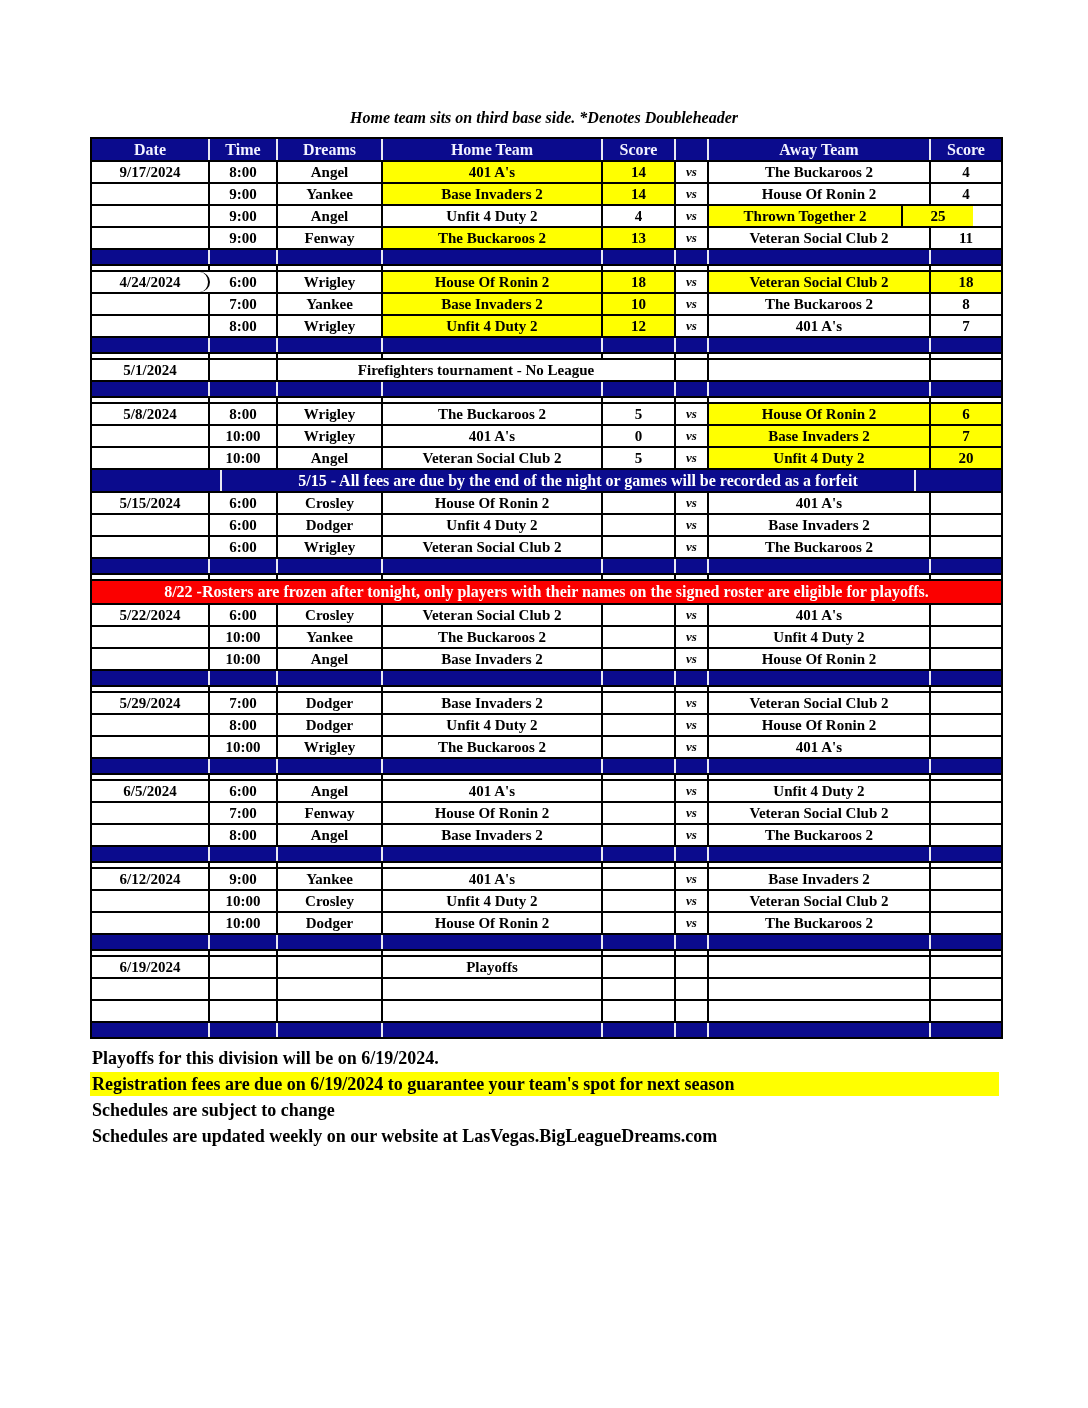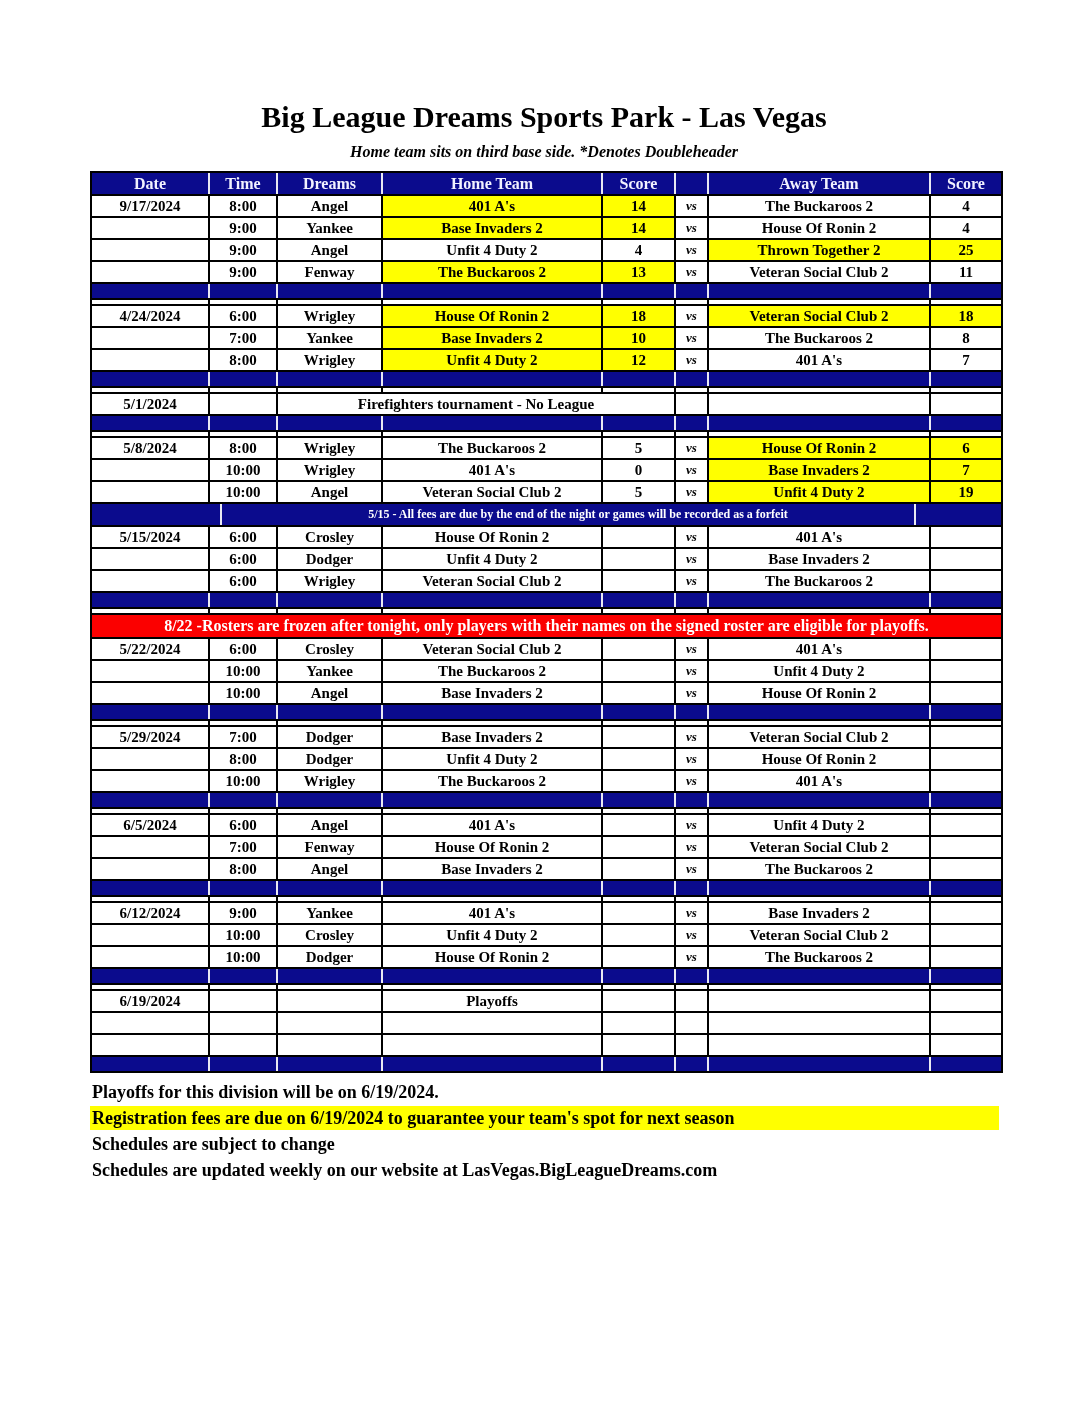--- a/index.html
+++ b/index.html
@@ -30,35 +30,34 @@
   .row.gap{height:4px;}
   .cell{
     box-sizing:border-box;height:100%;
     display:flex;align-items:center;justify-content:center;
     border-right:2px solid #000;
     font-size:15px;white-space:nowrap;overflow:hidden;
   }
   .cell:last-child{border-right:none;}
   .header-row .cell,.sep .cell,.banner-row .cell{border-right-color:#e9e9f2;}
   .header-row .cell{color:var(--header-text);font-size:16px;}
-  .banner-row .cell{color:var(--banner-text);font-size:12px;margin-left:20px;}
+  .banner-row .cell{color:var(--banner-text);font-size:16px;margin-left:20px;}
   .gap .cell{border-right-color:#000;}
   .hl{background:var(--yellow);}
   .vs{font-size:13px;font-style:italic;}
   .red-row{background:var(--red);border-bottom:2px solid #000;padding:1px 0;}
   .red-line{height:20px;line-height:20px;text-align:center;color:#fff;font-size:16px;white-space:nowrap;overflow:hidden;}
   .footer{margin:7px 0 0 90px;width:909px;}
   .footer-line{font-size:18px;height:24px;line-height:24px;margin-bottom:2px;padding-left:2px;box-sizing:border-box;}
   .footer-line.hl{background:var(--yellow);}
 </style>
 </head>
 <body>
 
 <div class="page">
-  <div class="title">Big League Dreams Sports Park - Las Vegas</div>
   <div class="note">Home team sits on third base side.  *Denotes Doubleheader</div>
   <div class="tbl">
       <div class="row header-row">
         <div class="cell" style="width: 118px;">Date</div>
         <div class="cell" style="width: 68px;">Time</div>
         <div class="cell" style="width: 105px;">Dreams</div>
         <div class="cell" style="width: 220px;">Home Team</div>
         <div class="cell" style="width: 73px;">Score</div>
         <div class="cell" style="width: 33px;"></div>
         <div class="cell" style="width: 222px;">Away Team</div>
@@ -84,21 +83,21 @@
         <div class="cell" style="width: 222px;">House Of Ronin 2</div>
         <div class="cell" style="width: 70px;">4</div>
       </div>
       <div class="row game-row">
         <div class="cell" style="width: 118px;"></div>
         <div class="cell" style="width: 68px;">9:00</div>
         <div class="cell" style="width: 105px;">Angel</div>
         <div class="cell" style="width: 220px;">Unfit 4 Duty 2</div>
         <div class="cell" style="width: 73px;">4</div>
         <div class="cell vs" style="width: 33px;">vs</div>
-        <div class="cell hl" style="width: 222px;">Thrown Together 2</div>
+        <div class="cell hl" style="width: 194px;">Thrown Together 2</div>
         <div class="cell hl" style="width: 70px;">25</div>
       </div>
       <div class="row game-row">
         <div class="cell" style="width: 118px;"></div>
         <div class="cell" style="width: 68px;">9:00</div>
         <div class="cell" style="width: 105px;">Fenway</div>
         <div class="cell hl" style="width: 220px;">The Buckaroos 2</div>
         <div class="cell hl" style="width: 73px;">13</div>
         <div class="cell vs" style="width: 33px;">vs</div>
         <div class="cell" style="width: 222px;">Veteran Social Club 2</div>
@@ -118,21 +117,21 @@
         <div class="cell" style="width: 118px;"></div>
         <div class="cell" style="width: 68px;"></div>
         <div class="cell" style="width: 105px;"></div>
         <div class="cell" style="width: 220px;"></div>
         <div class="cell" style="width: 73px;"></div>
         <div class="cell" style="width: 33px;"></div>
         <div class="cell" style="width: 222px;"></div>
         <div class="cell" style="width: 70px;"></div>
       </div>
       <div class="row game-row">
-        <div class="cell" style="width: 118px;">4/24/2024</div>
+        <div class="cell" style="width: 118px; border-radius: 10px;">4/24/2024</div>
         <div class="cell" style="width: 68px;">6:00</div>
         <div class="cell" style="width: 105px;">Wrigley</div>
         <div class="cell hl" style="width: 220px;">House Of Ronin 2</div>
         <div class="cell hl" style="width: 73px;">18</div>
         <div class="cell vs" style="width: 33px;">vs</div>
         <div class="cell hl" style="width: 222px;">Veteran Social Club 2</div>
         <div class="cell hl" style="width: 70px;">18</div>
       </div>
       <div class="row game-row">
         <div class="cell" style="width: 118px;"></div>
@@ -223,21 +222,21 @@
         <div class="cell hl" style="width: 70px;">7</div>
       </div>
       <div class="row game-row">
         <div class="cell" style="width: 118px;"></div>
         <div class="cell" style="width: 68px;">10:00</div>
         <div class="cell" style="width: 105px;">Angel</div>
         <div class="cell" style="width: 220px;">Veteran Social Club 2</div>
         <div class="cell" style="width: 73px;">5</div>
         <div class="cell vs" style="width: 33px;">vs</div>
         <div class="cell hl" style="width: 222px;">Unfit 4 Duty 2</div>
-        <div class="cell hl" style="width: 70px;">19</div>
+        <div class="cell hl" style="width: 70px;">20</div>
       </div>
       <div class="row banner-row">
         <div class="cell" style="width: 118px;"></div>
         <div class="cell" style="width: 721px;">5/15 - All fees are due by the end of the night or games will be recorded as a forfeit</div>
         <div class="cell" style="width: 70px;"></div>
       </div>
       <div class="row game-row">
         <div class="cell" style="width: 118px;">5/15/2024</div>
         <div class="cell" style="width: 68px;">6:00</div>
         <div class="cell" style="width: 105px;">Crosley</div>

